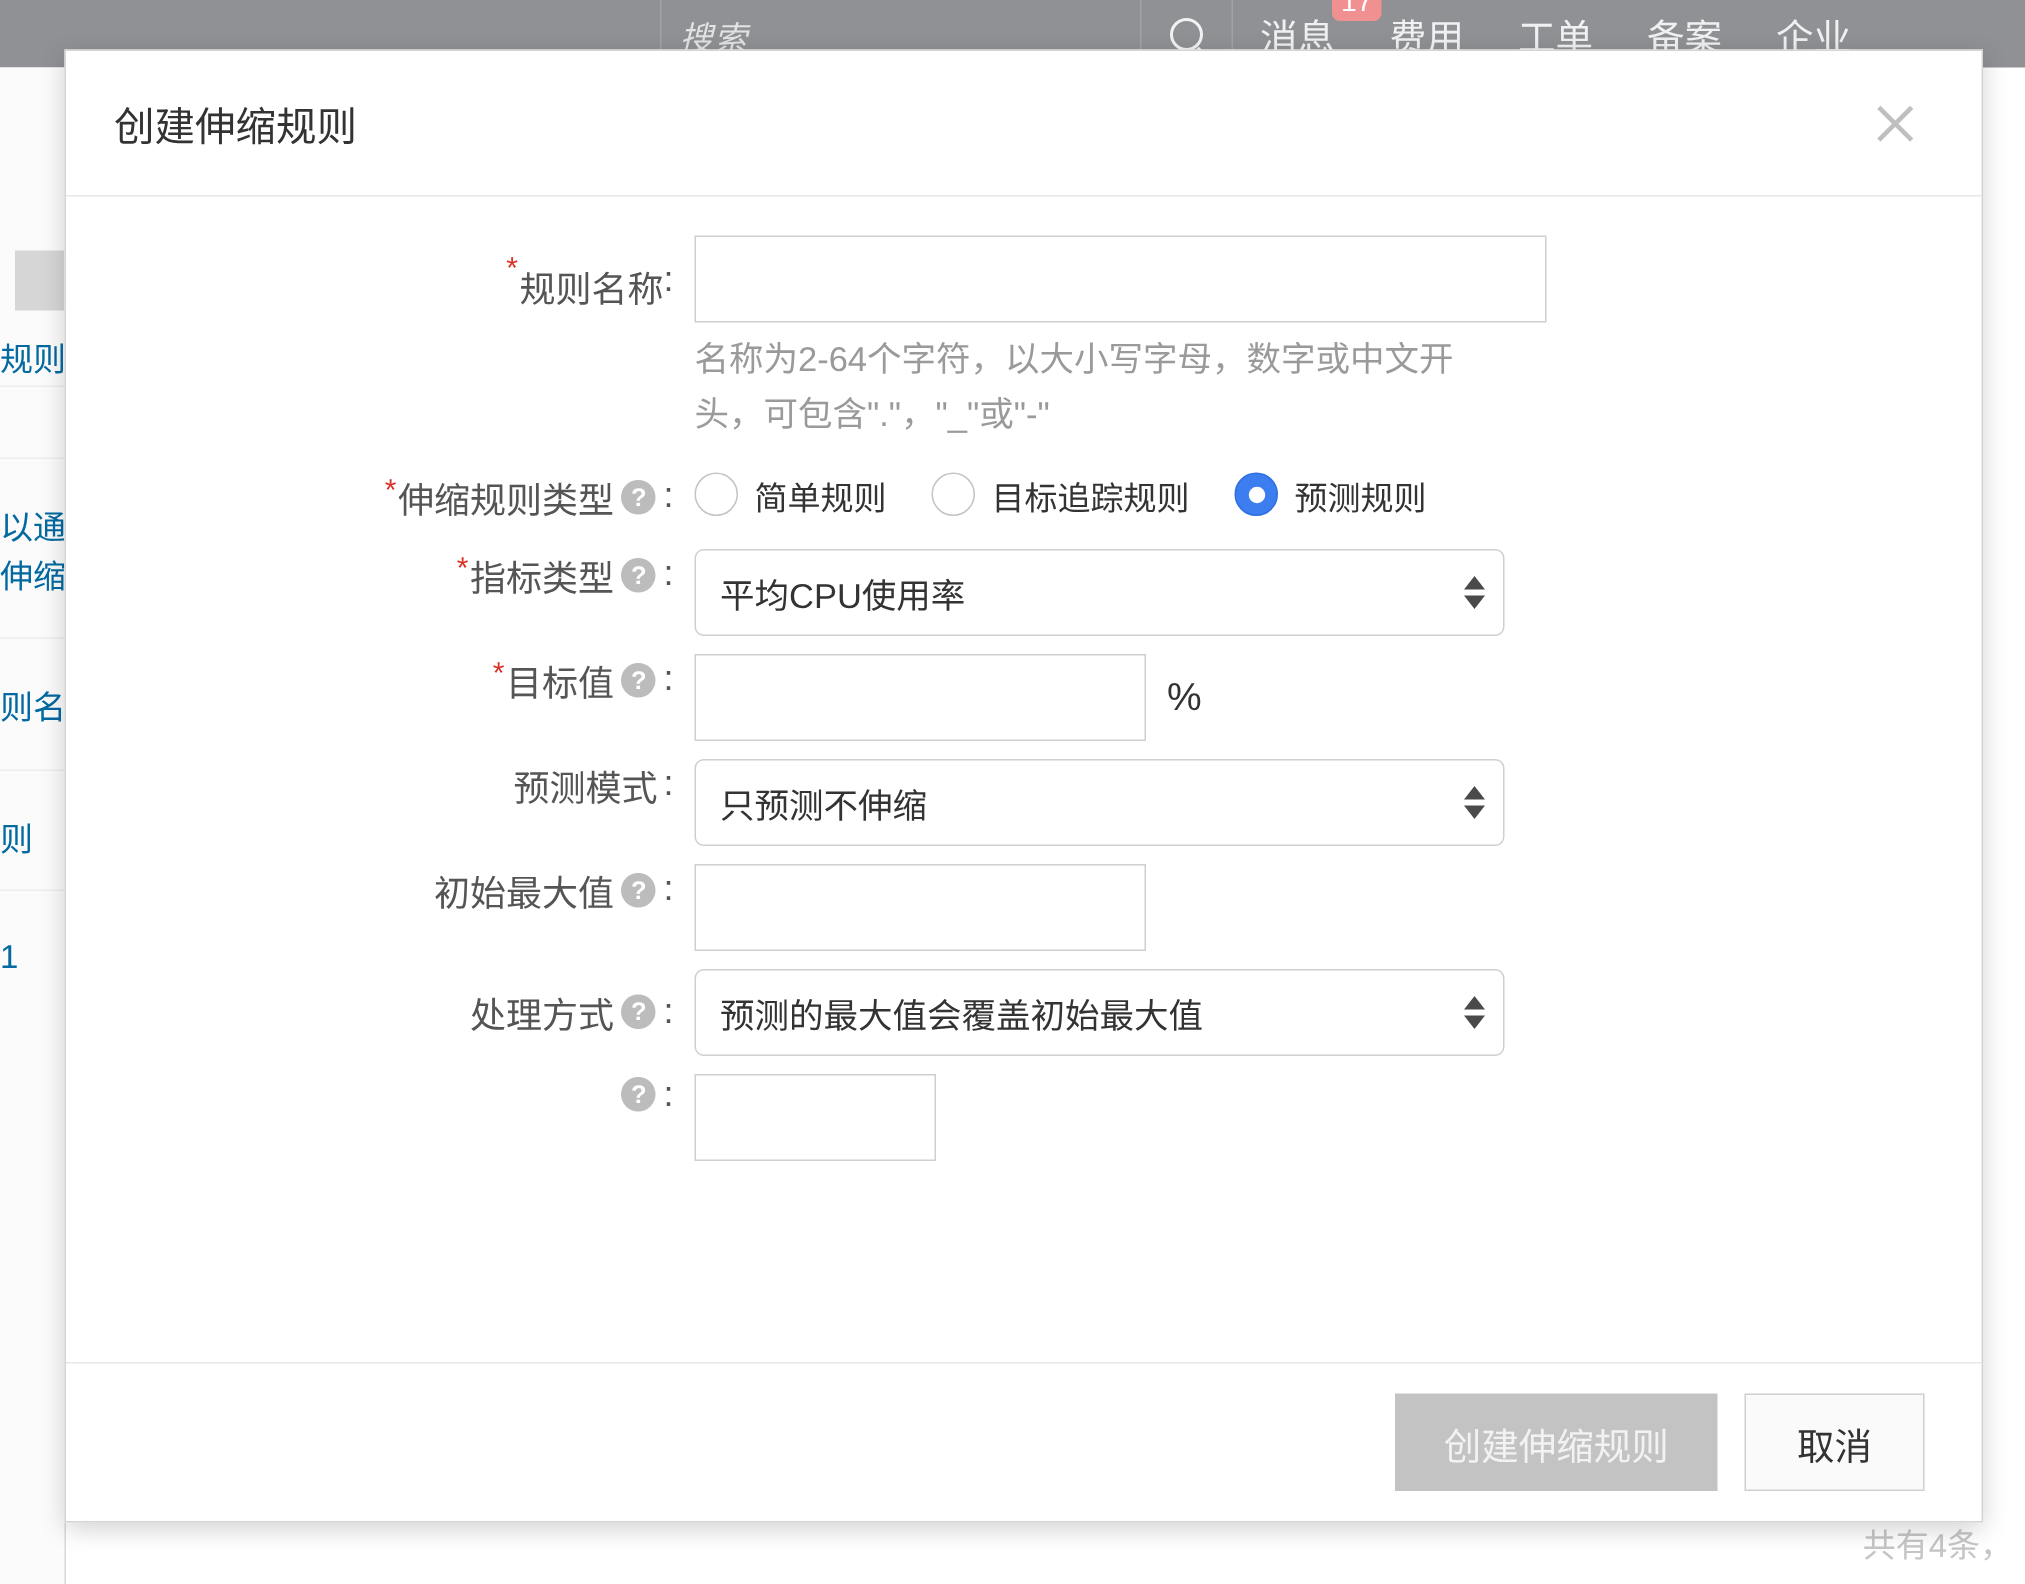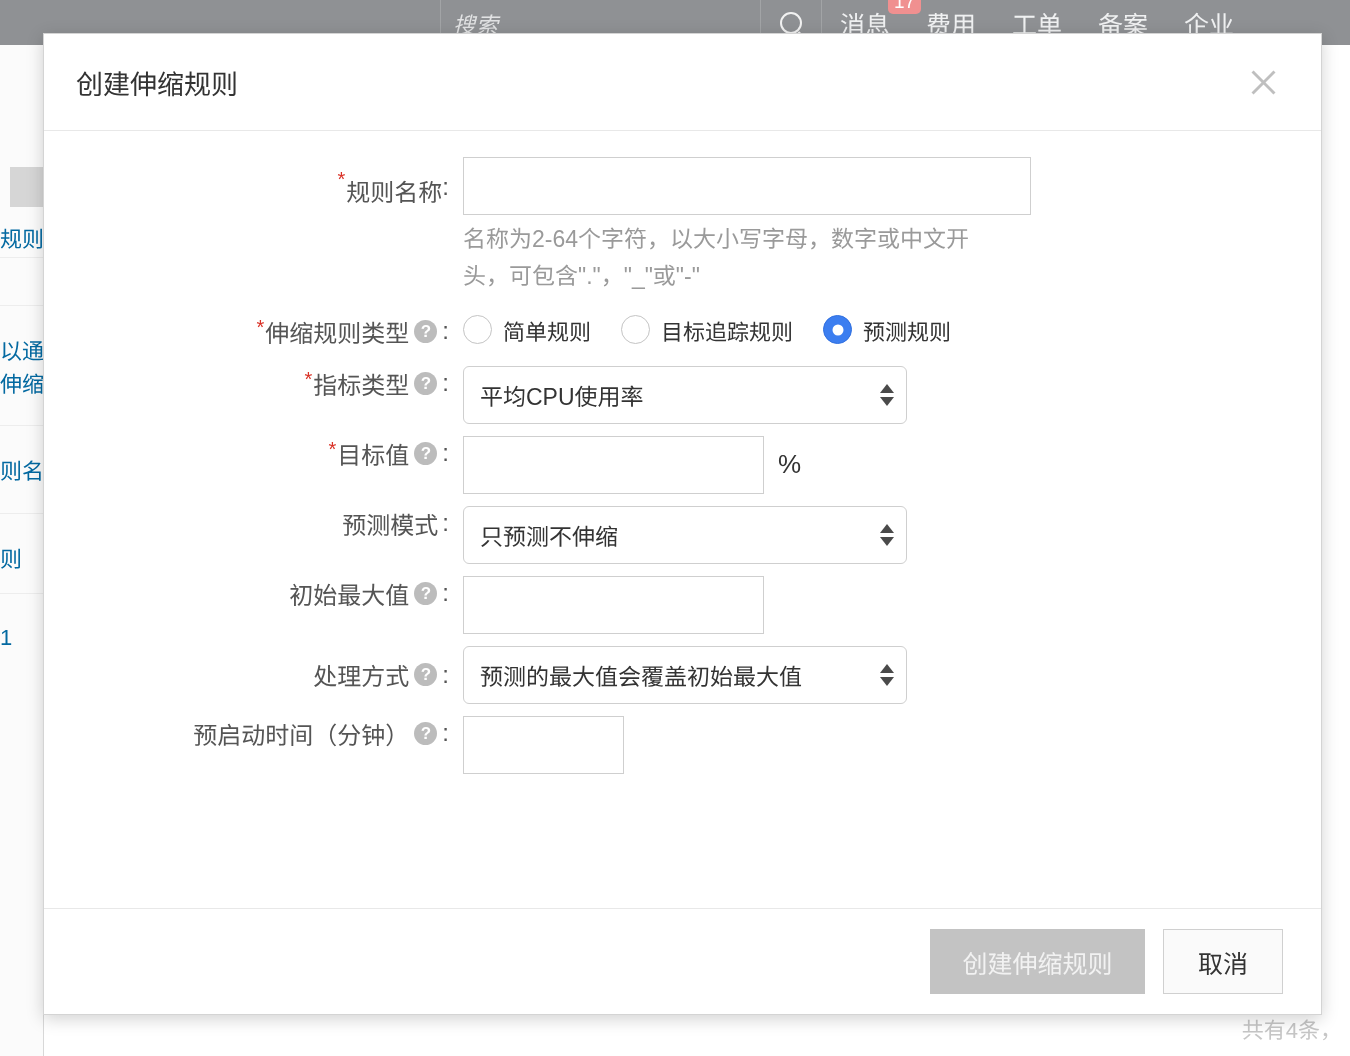--- a/index.html
+++ b/index.html
@@ -161,21 +161,21 @@
   .sel .spin {
     position: absolute; right: 13px; top: 50%; transform: translateY(-50%);
     display: flex; flex-direction: column; gap: 4px; pointer-events: none;
   }
   .tri-up, .tri-dn {
     width: 0; height: 0; border-left: 7px solid transparent;
     border-right: 7px solid transparent;
   }
   .tri-up { border-bottom: 9px solid #4a4a4a; }
   .tri-dn { border-top: 9px solid #4a4a4a; }
-  .sel.w460 > .selbox { width: 444px; }
+  .sel.w460 > .selbox { width: 540px; }
 
   .pct { font-size: 26px; color: #333; margin-left: 14px; }
 
   .radios { display: flex; align-items: center; gap: 0; }
   .radio-opt { display: flex; align-items: center; cursor: pointer; margin-right: 30px; }
   .radio-opt:last-child { margin-right: 0; }
   .rdot {
     width: 29px; height: 29px; border-radius: 50%;
     border: 1.5px solid #c4c4c4; background: #fff;
     margin-right: 11px; flex: 0 0 auto; position: relative;
@@ -366,21 +366,20 @@
           <span class="spin">
             <span class="tri-up"></span>
               <span class="tri-dn"></span>
           </span>
         </div>
       </div>
     </div>
 
     <div class="frow">
       <div class="flabel">
-        <span>预启动时间（分钟）</span>
         <span class="help">?</span>
         <span>:</span>
       </div>
       <div class="fcontrol">
         <input class="txt small" type="text" style="">
       </div>
     </div>
 
   </div>
 

